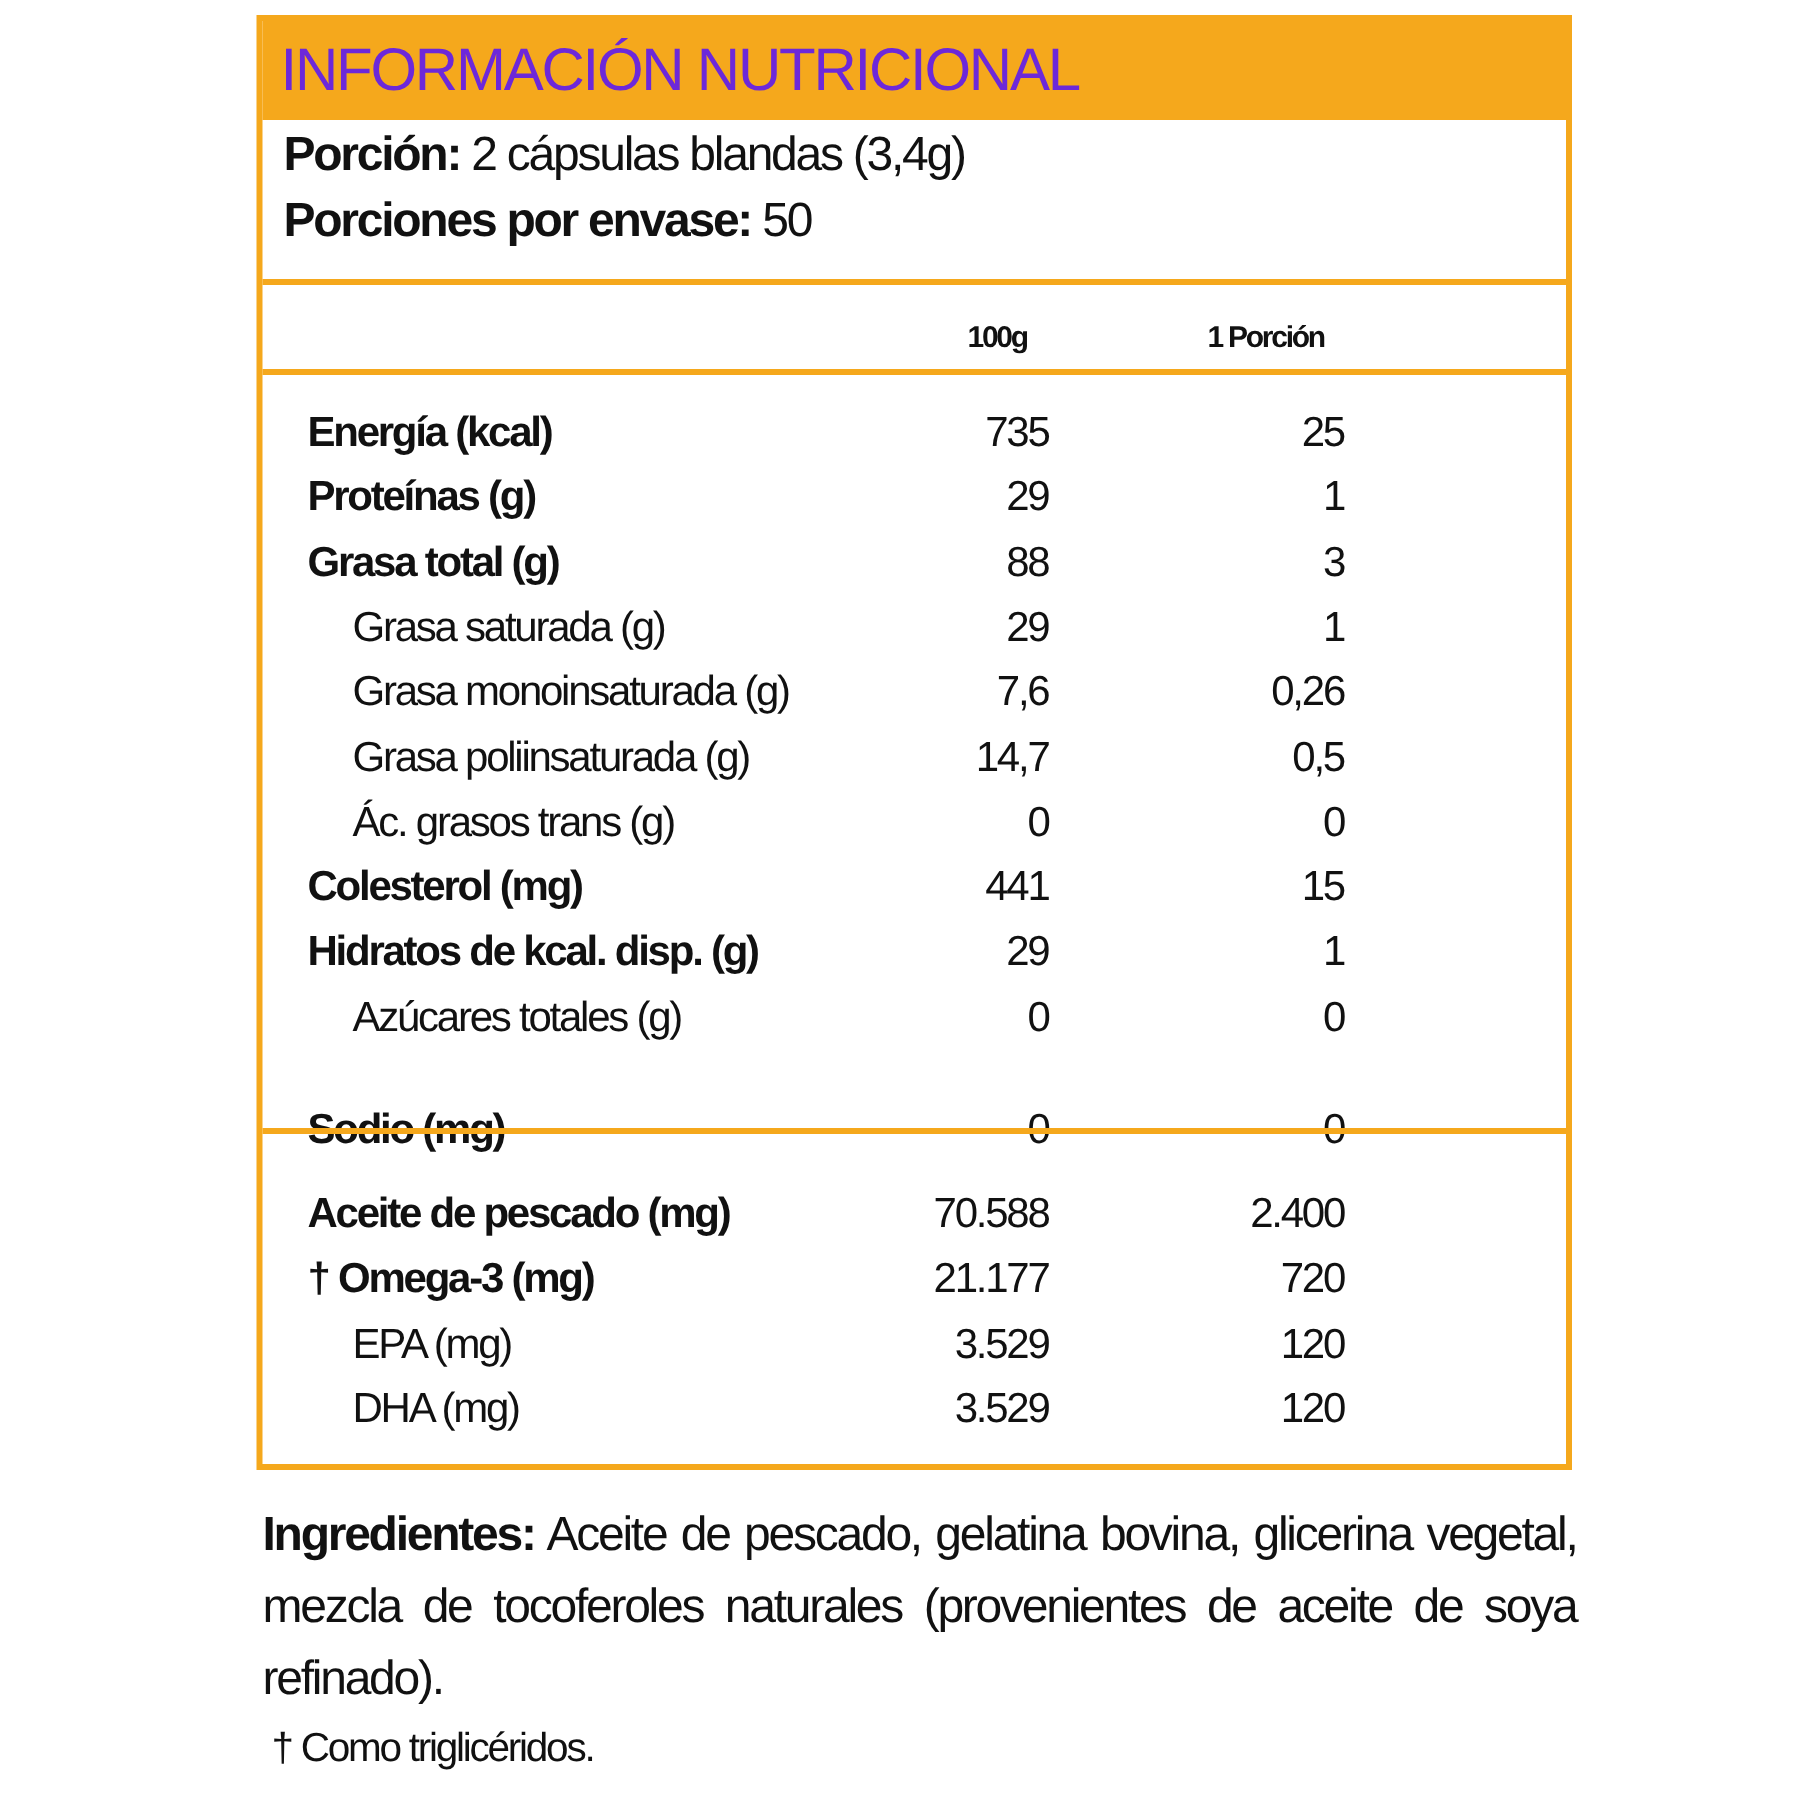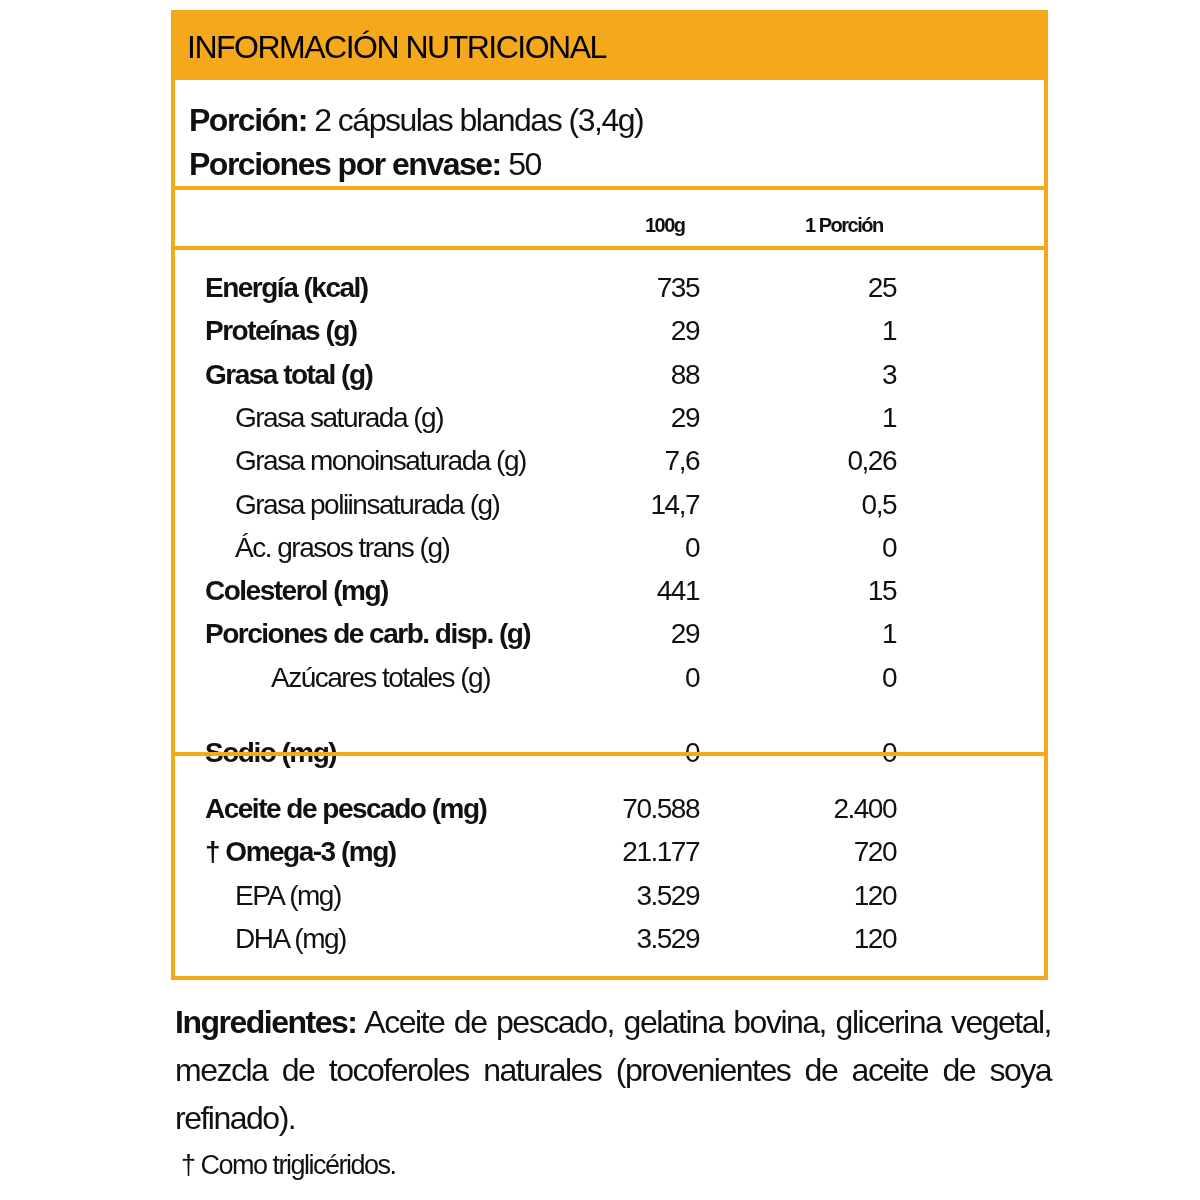--- a/index.html
+++ b/index.html
@@ -4,25 +4,25 @@
 <style>
   html, body { margin: 0; padding: 0; background: #ffffff; }
   body { width: 1200px; height: 1200px; position: relative; overflow: hidden;
          font-family: "Liberation Sans", sans-serif; color: #111; }
   .label {
     position: absolute; left: 171px; top: 10px; width: 877px; height: 970px;
     box-sizing: border-box; border: 4px solid #f5a81c; background: #fff;
   }
   .title-bar {
     position: absolute; left: 0; top: 0; right: 0; height: 66px;
-    background: #f5a81c; color: #000000;
-    font-size: 32px; letter-spacing: -1.5px; line-height: 66px; padding-left: 12px;
+    background: #f5a81c; color: #6d28d9;
+    font-size: 40px; letter-spacing: -1.5px; line-height: 66px; padding-left: 12px;
     transform-origin: left center;
   }
-  .serving { position: absolute; left: 14px; top: 84px; font-size: 32px; line-height: 44px; letter-spacing: -1.5px; }
+  .serving { position: absolute; left: 14px; top: 66px; font-size: 32px; line-height: 44px; letter-spacing: -1.5px; }
   .serving b { font-weight: bold; }
   .hline { position: absolute; left: 0; right: 0; height: 4px; background: #f5a81c; }
   .colhead { position: absolute; top: 186px; font-size: 20px; font-weight: bold; letter-spacing: -1.5px; line-height: 50px; }
   .row { position: absolute; left: 16px; right: 0; height: 43px; font-size: 28px; letter-spacing: -1.5px; line-height: 43px; text-decoration: underline; }
   .row .name { position: absolute; left: 14px; white-space: nowrap; }
   .row .name.sub { left: 44px; font-weight: normal; }
   .row .name.main { font-weight: bold; }
   .row .v100 { position: absolute; right: 345px; text-align: right; }
   .row .vpor { position: absolute; right: 148px; text-align: right; }
   .ingredients {
@@ -83,25 +83,25 @@
         <span class="name sub">Ác. grasos trans (g)</span>
         <span class="v100">0</span>
         <span class="vpor">0</span>
       </div>
       <div class="row" style="top: 555.1px;">
         <span class="name main">Colesterol (mg)</span>
         <span class="v100">441</span>
         <span class="vpor">15</span>
       </div>
       <div class="row" style="top: 598.4px;">
-        <span class="name main">Porciones de carb. disp. (g)</span>
+        <span class="name main">Hidratos de kcal. disp. (g)</span>
         <span class="v100">29</span>
         <span class="vpor">1</span>
       </div>
-      <div class="row" style="top: 641.7px; margin-left: 36px;">
+      <div class="row" style="top: 641.7px;">
         <span class="name sub">Azúcares totales (g)</span>
         <span class="v100">0</span>
         <span class="vpor">0</span>
       </div>
       <div class="row" style="top: 685px; margin-top: 32px;">
         <span class="name main">Sodio (mg)</span>
         <span class="v100">0</span>
         <span class="vpor">0</span>
       </div>
     </div>

